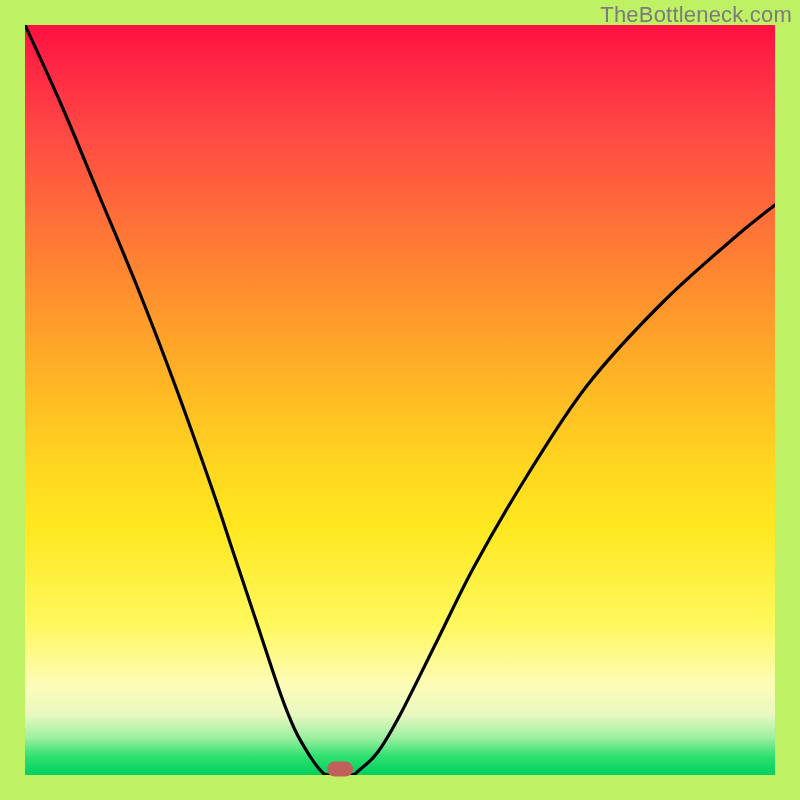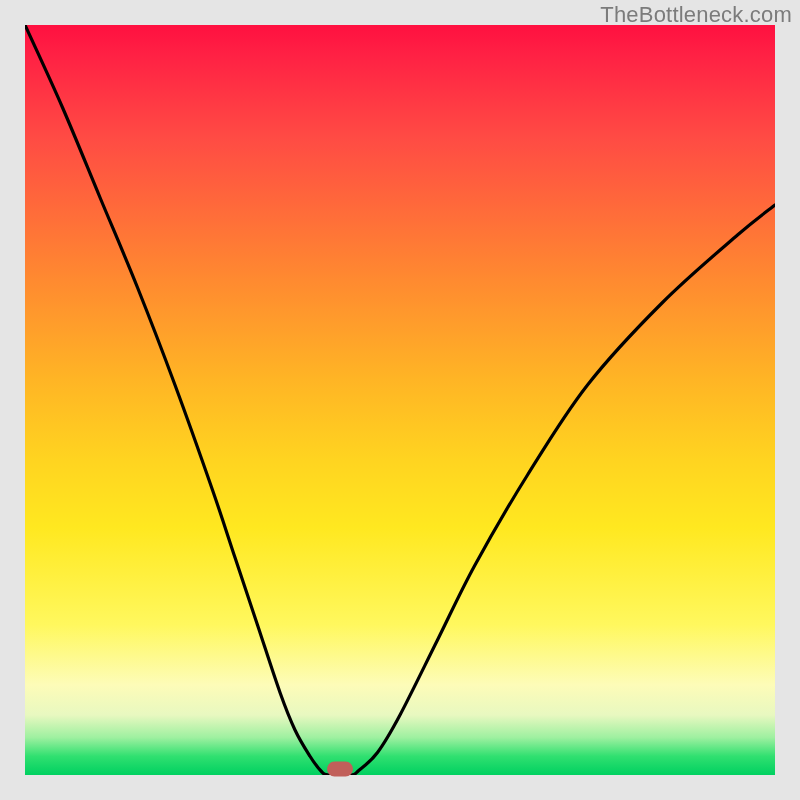--- a/index.html
+++ b/index.html
@@ -10,21 +10,21 @@
     background: #000;
     overflow: hidden;
     font-family: Arial, Helvetica, sans-serif;
   }
   .frame {
     position: absolute;
     left: 0;
     top: 0;
     width: 800px;
     height: 800px;
-    background: #e5e5e5;
+    background: #bef264;
   }
   .plot-area {
     position: absolute;
     left: 25px;
     top: 25px;
     width: 750px;
     height: 750px;
     background: linear-gradient(to bottom,
       #ff1040 0%,
       #ff2144 4%,

